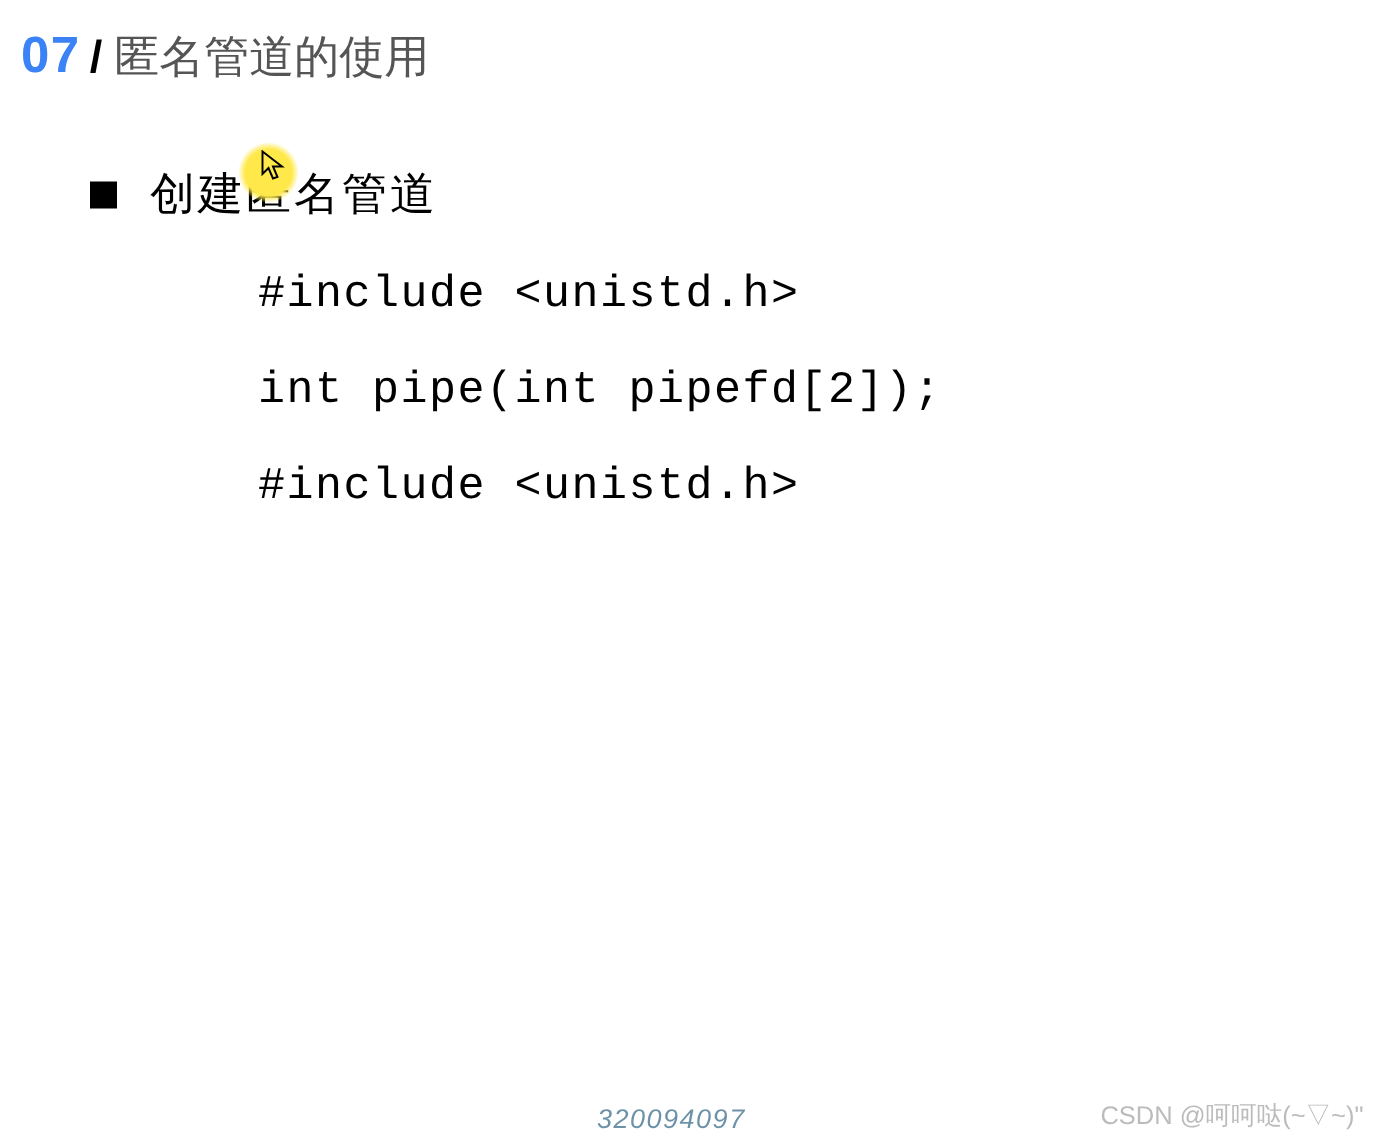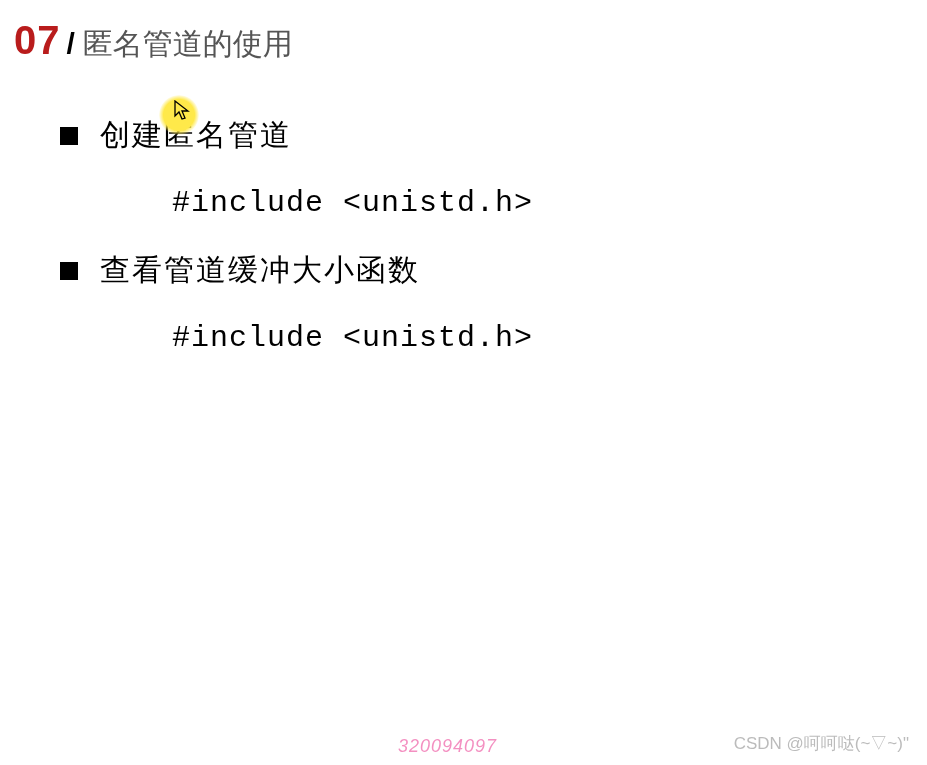--- a/index.html
+++ b/index.html
@@ -12,24 +12,24 @@
     color: #000;
     position: relative;
     overflow: hidden;
   }
   .header {
     display: flex;
     align-items: baseline;
     padding: 18px 0 0 14px;
   }
   .page-num {
-    font-size: 40px;
+    font-size: 34px;
     font-weight: 800;
     letter-spacing: 1px;
-    color: #b91c1c;
+    color: #3b82f6;
   }
   .slash {
     font-size: 30px;
     font-weight: 700;
     color: #000;
     margin: 0 8px 0 6px;
   }
   .title {
     font-size: 30px;
     font-weight: 400;
@@ -84,21 +84,21 @@
     left: 174px;
     top: 100px;
     z-index: 6;
   }
   .watermark-num {
     position: absolute;
     left: 398px;
     bottom: 8px;
     font-family: Arial, sans-serif;
     font-size: 18px;
-    color: #ec4899;
+    color: #0c4a6e;
     opacity: 0.6;
     font-style: italic;
     letter-spacing: 1px;
   }
   .watermark-csdn {
     position: absolute;
     right: 18px;
     bottom: 10px;
     font-family: Arial, "Microsoft YaHei", sans-serif;
     font-size: 17px;
@@ -121,27 +121,24 @@
 </svg>
 
 <div class="content">
 
   <div class="item">
     <div class="bullet-row">
       <div class="square"></div>
       <div class="bullet-text">创建匿名管道</div>
     </div>
     <div class="code">#include &lt;unistd.h&gt;</div>
+    <div class="code">int pipe(int pipefd[2]);</div>
   </div>
 
 
   <div class="item">
-    <div class="bullet-row">
-      <div class="square"></div>
-      <div class="bullet-text">查看管道缓冲大小函数</div>
-    </div>
     <div class="code">#include &lt;unistd.h&gt;</div>
   </div>
 
 </div>
 
 <div class="watermark-num">320094097</div>
 <div class="watermark-csdn">CSDN @呵呵哒(~▽~)"</div>
 
 </body></html>

